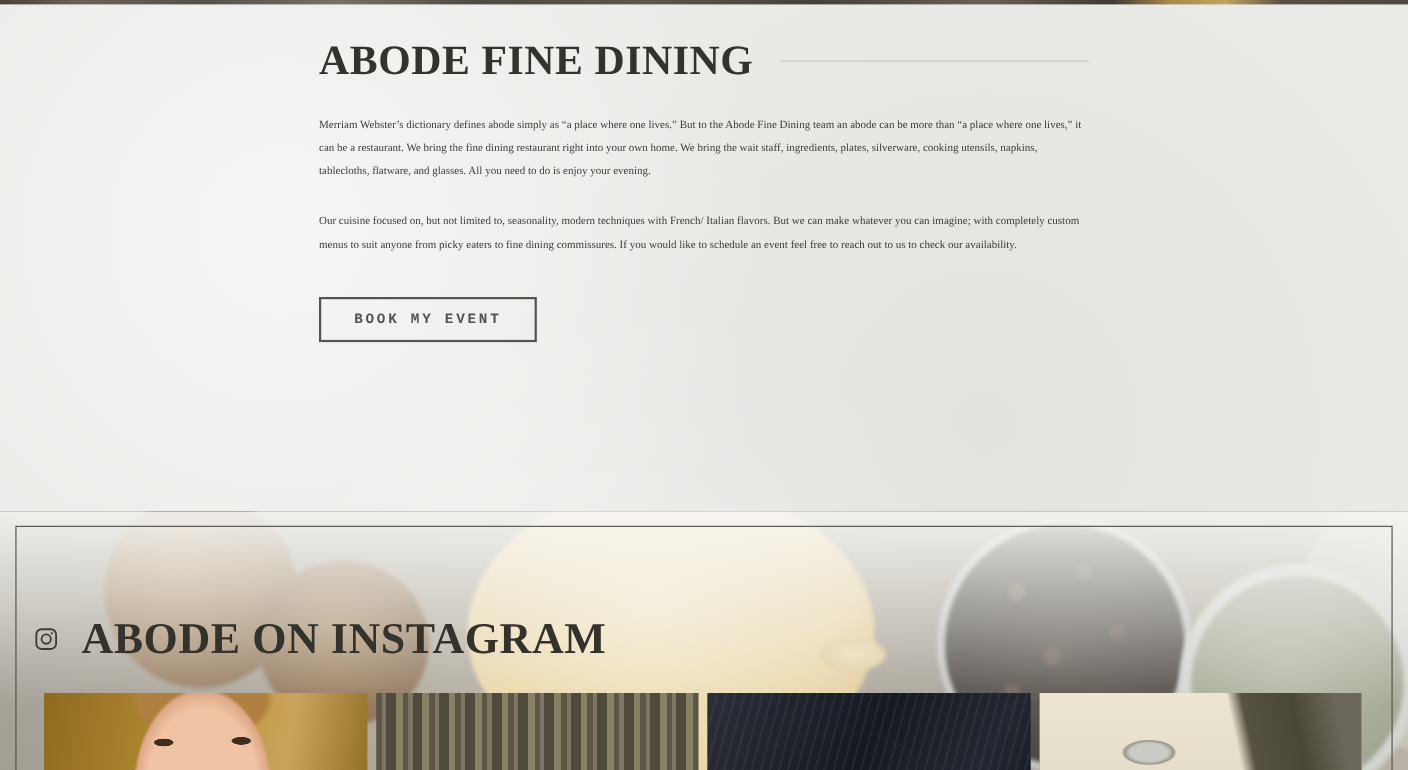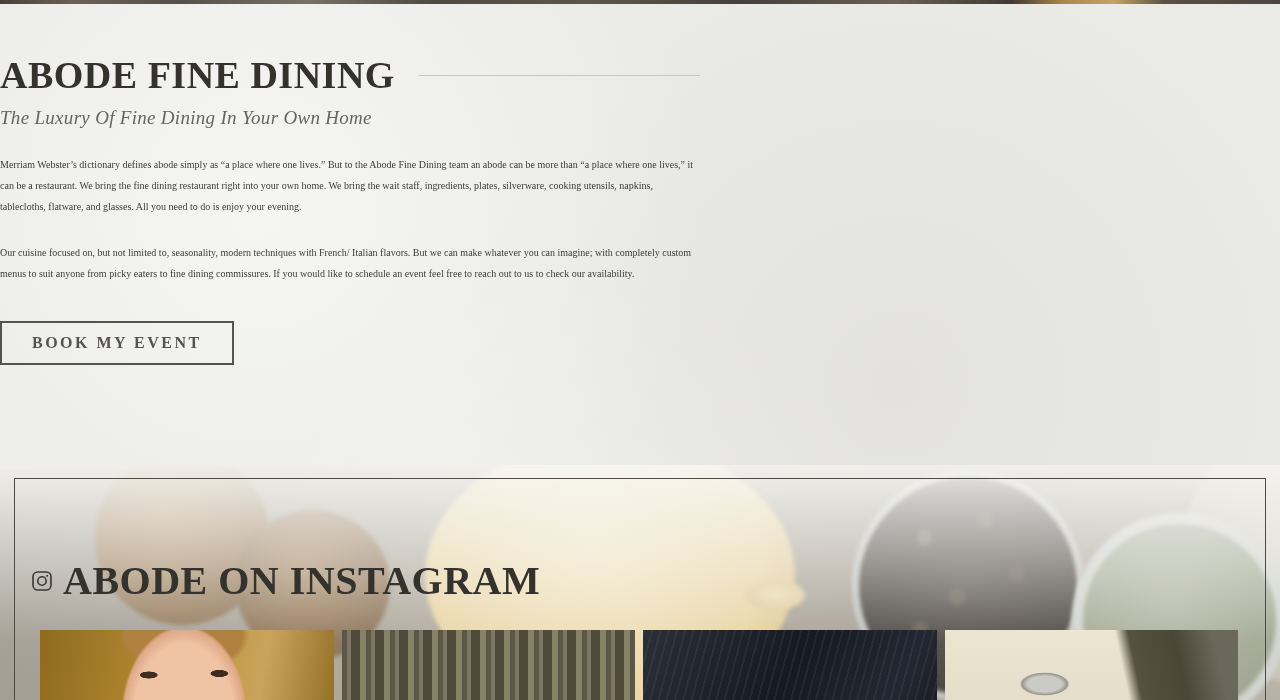--- a/index.html
+++ b/index.html
@@ -17,41 +17,41 @@
   .top-strip {
     height:4px; width:100%;
     background:linear-gradient(90deg,
       #4a4238 0%, #6b6157 6%, #55504a 14%, #777065 24%, #4f4a42 34%,
       #5d564a 46%, #45403a 58%, #6a6154 70%, #3f3a33 79%,
       #a8874a 83%, #c3a463 87%, #5a5044 91%, #4c463f 100%);
   }
 
   
   .hero { height:461px; overflow:hidden; }
-  .hero-inner { width:700px; padding-top:50px; }
+  .hero-inner { width:700px; margin-left:290px; padding-top:30px; }
   .title-row { display:flex; align-items:center; }
   .page-title {
     font-size:38px; font-weight:600; letter-spacing:0.5px;
     color:var(--heading-text,#34322d); line-height:1.15; white-space:nowrap;
   }
   .title-rule { flex:1; height:1px; background:var(--rule,#c7c6c2); margin-left:24px; }
   .tagline {
     margin-top:9px; font-style:italic; font-size:19px;
     color:var(--muted-text,#67655f); letter-spacing:0.3px;
   }
   .body-para {
     margin-top:25px; font-size:10px; line-height:21px;
     color:var(--body-text,#3d3c38);
   }
   .cta {
     margin-top:37px; display:inline-block; cursor:pointer;
     background:transparent; border:2px solid var(--button-border,#55534f);
     color:var(--button-border,#55534f);
-    font-family:Liberation Serif, serif;
-    font-size:16px; font-weight:bold; letter-spacing:2.5px;
+    font-family:Liberation Mono, monospace;
+    font-size:13px; font-weight:bold; letter-spacing:2.5px;
     padding:11px 30px;
     text-align:center;
   }
 
   
   .insta { position:relative; height:235px; overflow:hidden;
     background:linear-gradient(105deg,#8e887c,#a39b8d 40%,#938b7e 70%,#aba295); }
   .insta .shape { position:absolute; border-radius:50%; filter:blur(2px); }
   .shape-marble { left:1180px; top:-40px; width:260px; height:260px;
     background:radial-gradient(#d8d3ca,#bdb7ac 70%); }
@@ -75,21 +75,21 @@
       radial-gradient(circle 13px at 60% 80%, #453a2d 55%, rgba(0,0,0,0) 57%),
       radial-gradient(#38312a,#231e18 80%); }
   .shape-lid { left:1072px; top:48px; width:215px; height:215px;
     border:11px solid #c9ccc7;
     background:radial-gradient(circle at 45% 40%,#a4aa94,#8d947c 75%); }
   .insta-overlay { position:absolute; inset:0; z-index:1;
     background:linear-gradient(rgba(247,247,244,0.93), rgba(247,247,244,0.55) 42%, rgba(247,247,244,0.22) 75%, rgba(247,247,244,0.18)); }
   .insta-frame { position:absolute; left:14px; right:14px; top:13px; bottom:-20px;
     border:1px solid var(--frame-border,#4c4b47); z-index:2; pointer-events:none; }
   .insta-head { position:absolute; left:31px; top:92px; z-index:3;
-    display:flex; align-items:center; gap:10px; }
+    display:flex; align-items:center; gap:21px; }
   .ig-icon { width:22px; height:22px; display:inline-block; color:#3a3a37; }
   .ig-icon svg { width:100%; height:100%; display:block; }
   .insta-heading { font-size:40px; font-weight:600; letter-spacing:0.5px;
     color:var(--heading-text,#34322d); white-space:nowrap; }
   .insta-grid { position:absolute; left:40px; right:42px; top:165px; z-index:4;
     display:grid; grid-template-columns:repeat(4,1fr); gap:8px; }
   .thumb { display:block; height:150px; cursor:pointer; }
 
   .thumb-selfie {
     background:
@@ -128,21 +128,20 @@
 <body>
 
 <div class="top-strip"></div>
 
 <section class="hero">
   <div class="hero-inner">
     <div class="title-row">
       <h1 class="page-title">ABODE FINE DINING</h1>
       <div class="title-rule"></div>
     </div>
-    <p class="tagline">The Luxury Of Fine Dining In Your Own Home</p>
     <p class="body-para">Merriam Webster’s dictionary defines abode simply as “a place where one lives.” But to the Abode Fine Dining team an abode can be more than “a place where one lives,” it can be a restaurant. We bring the fine dining restaurant right into your own home. We bring the wait staff, ingredients, plates, silverware, cooking utensils, napkins, tablecloths, flatware, and glasses. All you need to do is enjoy your evening.</p>
     <p class="body-para">Our cuisine focused on, but not limited to, seasonality, modern techniques with French/ Italian flavors. But we can make whatever you can imagine; with completely custom menus to suit anyone from picky eaters to fine dining commissures. If you would like to schedule an event feel free to reach out to us to check our availability.</p>
     <button class="cta">BOOK MY EVENT</button>
   </div>
 </section>
 
 <section class="insta">
   <div class="shape shape-marble"></div>
   <div class="shape shape-roll1"></div>
   <div class="shape shape-roll2"></div>

